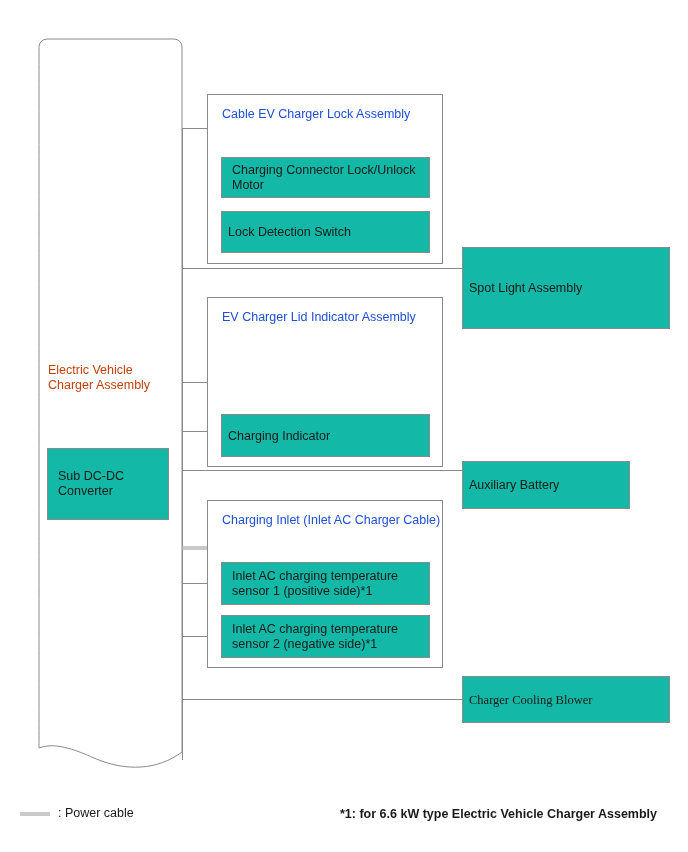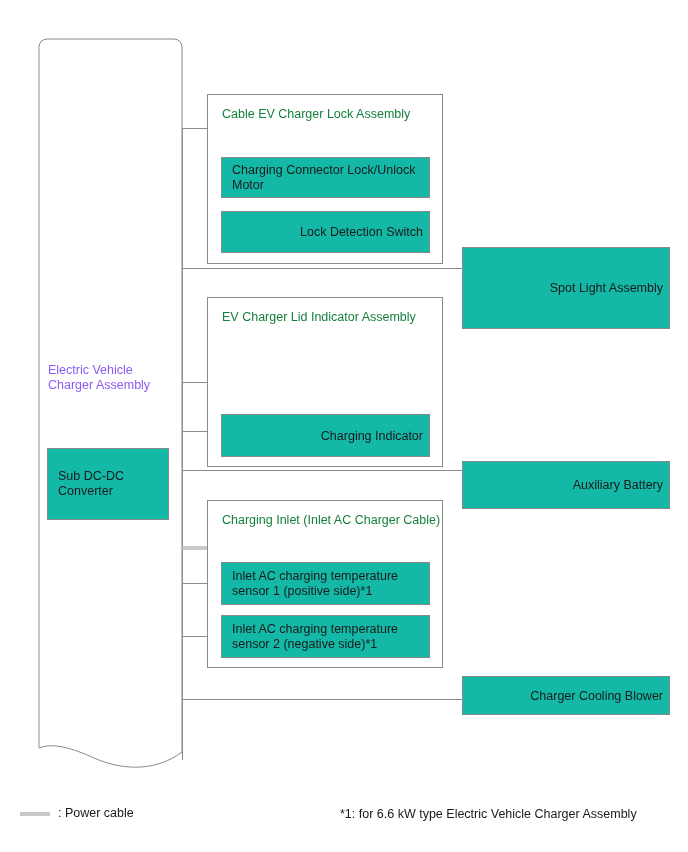--- a/index.html
+++ b/index.html
@@ -49,59 +49,59 @@
     line-height: 15px;
     color: #1a1a1a;
     white-space: pre-line;
   }
   
   .lbl-center {
     left: 0;
     right: 0;
     top: 50%;
     transform: translateY(-50%);
-    text-align: right;
+    text-align: left;
     padding: 0 6px;
   }
   
   .lbl-left {
     left: 10px;
     right: 8px;
     top: 50%;
     transform: translateY(-50%);
     text-align: left;
   }
   
   .group-title {
     position: absolute;
     left: 14px;
     top: 12px;
     font-size: 12.5px;
     line-height: 15px;
-    color: #15803d;
+    color: #1d4ed8;
     white-space: nowrap;
   }
 
   
   #main-assembly {
     position: absolute;
     left: 30px;
     top: 30px;
     width: 165px;
     height: 760px;
   }
   #main-assembly svg { display: block; }
   #main-assembly-label {
     position: absolute;
     left: 48px;
     top: 363px;
     font-size: 12.5px;
     line-height: 15px;
     white-space: pre-line;
-    color: #8b5cf6;
+    color: #c2410c;
   }
 
   
   .footer-text {
     position: absolute;
     font-size: 12.5px;
     line-height: 15px;
     color: #1a1a1a;
     white-space: nowrap;
   }
@@ -194,26 +194,26 @@
   </div>
   <div class="box" style="left:221px; top:615px; width:209px; height:43px;">
     <div class="box-label lbl-left">Inlet AC charging temperature
 sensor 2 (negative side)*1</div>
   </div>
 
   <div class="box" style="left:462px; top:247px; width:208px; height:82px;">
     <div class="box-label lbl-center">Spot Light Assembly</div>
   </div>
 
-  <div class="box" style="left:462px; top:461px; width:208px; height:48px;">
+  <div class="box" style="left:462px; top:461px; width:168px; height:48px;">
     <div class="box-label lbl-center">Auxiliary Battery</div>
   </div>
 
-  <div class="box" style="left:462px; top:676px; width:208px; height:39px;">
+  <div class="box" style="left:462px; top:676px; width:208px; height:47px;font-family:Liberation Serif, serif;">
     <div class="box-label lbl-center">Charger Cooling Blower</div>
   </div>
 
   <div id="legend-swatch"></div>
   <div class="footer-text" style="left:58px; top:806px;">: Power cable</div>
 
-  <div class="footer-text" style="left:340px; top:807px;">*1: for 6.6 kW type Electric Vehicle Charger Assembly</div>
+  <div class="footer-text" style="left:340px; top:807px;font-weight:bold;">*1: for 6.6 kW type Electric Vehicle Charger Assembly</div>
 
 </div>
 
 </body></html>

